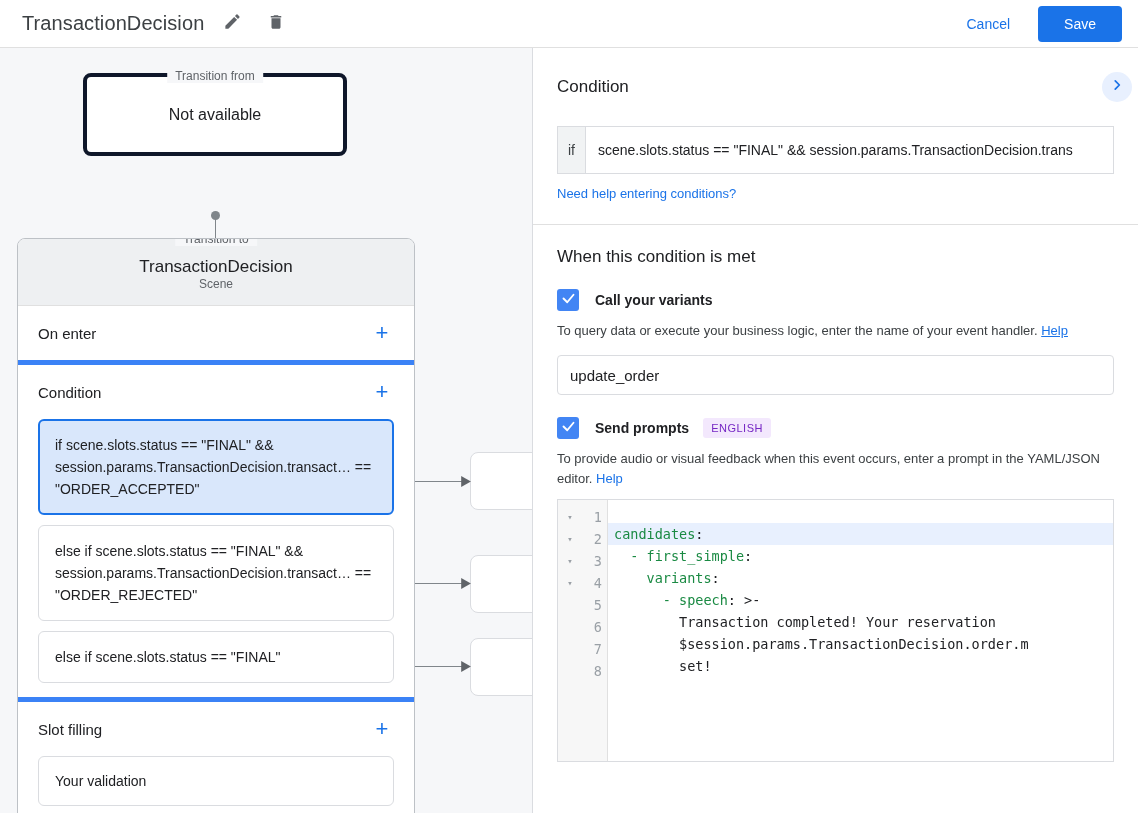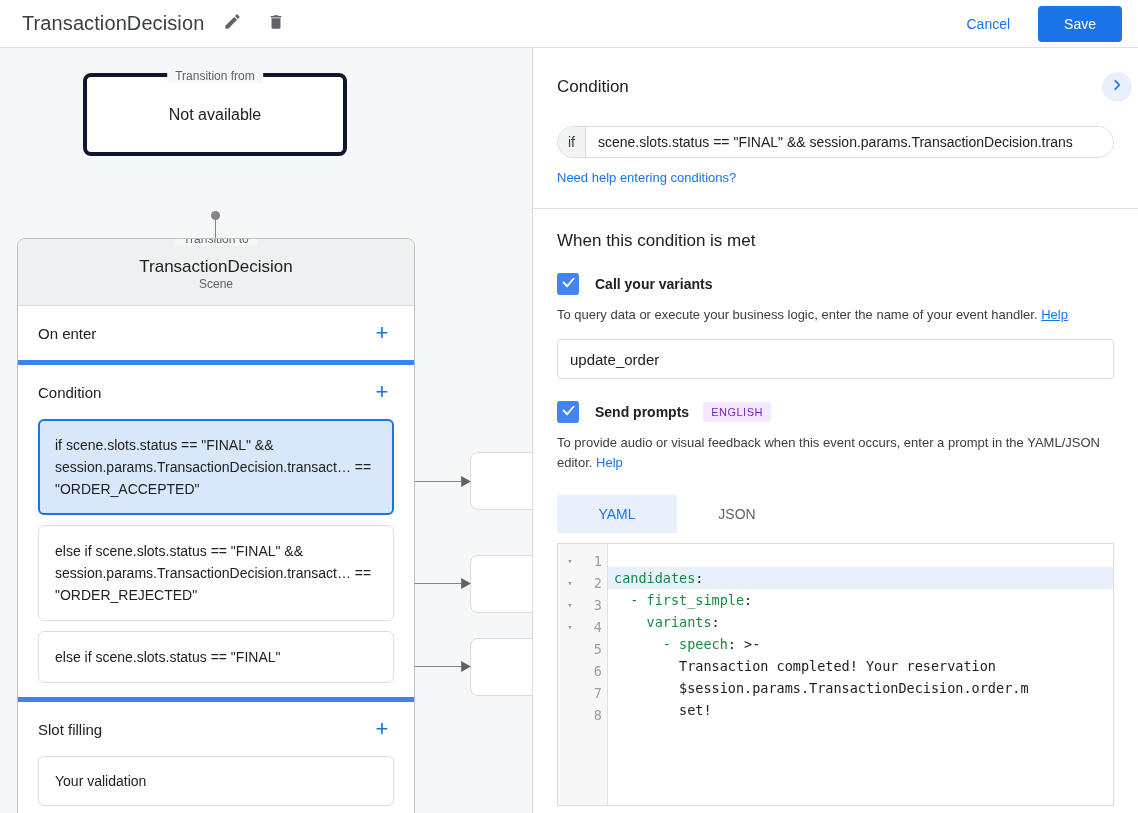--- a/index.html
+++ b/index.html
@@ -129,21 +129,21 @@
   }
   .collapse-btn {
     width: 30px; height: 30px; border-radius: 50%; background: #e8f0fe;
     display: flex; align-items: center; justify-content: center;
     cursor: pointer; margin-right: -18px;
   }
   .collapse-btn svg { stroke: #1a73e8; }
 
   .if-row {
     display: flex; margin-top: 24px; border: 1px solid #dadce0;
-    border-radius: 16px; height: 32px; overflow: hidden;
+    border-radius: 0; height: 48px; overflow: hidden;
   }
   .if-label {
     width: 28px; background: #f1f3f4; border-right: 1px solid #dadce0;
     display: flex; align-items: center; justify-content: center;
     font-size: 14px; color: #3c4043;
   }
   .if-input {
     flex: 1; border: none; outline: none; padding: 0 12px;
     font-size: 14px; color: #202124; font-family: "Liberation Sans", sans-serif;
     background: #fff;
@@ -372,24 +372,20 @@
           </span>
         </span>
         <span class="check-label">Send prompts</span>
         <span class="badge">ENGLISH</span>
       </div>
       <div class="desc" style="max-width:560px;">
         <span>To provide audio or visual feedback when this event occurs, enter a prompt in the YAML/JSON editor.</span>
         <a>Help</a>
       </div>
 
-      <div class="tabs">
-        <div class="tab active">YAML</div>
-        <div class="tab">JSON</div>
-      </div>
 
       <div class="editor">
         <div class="gutter-fold">
             <div>▾</div>
             <div>▾</div>
             <div>▾</div>
             <div>▾</div>
             <div></div>
             <div></div>
             <div></div>

